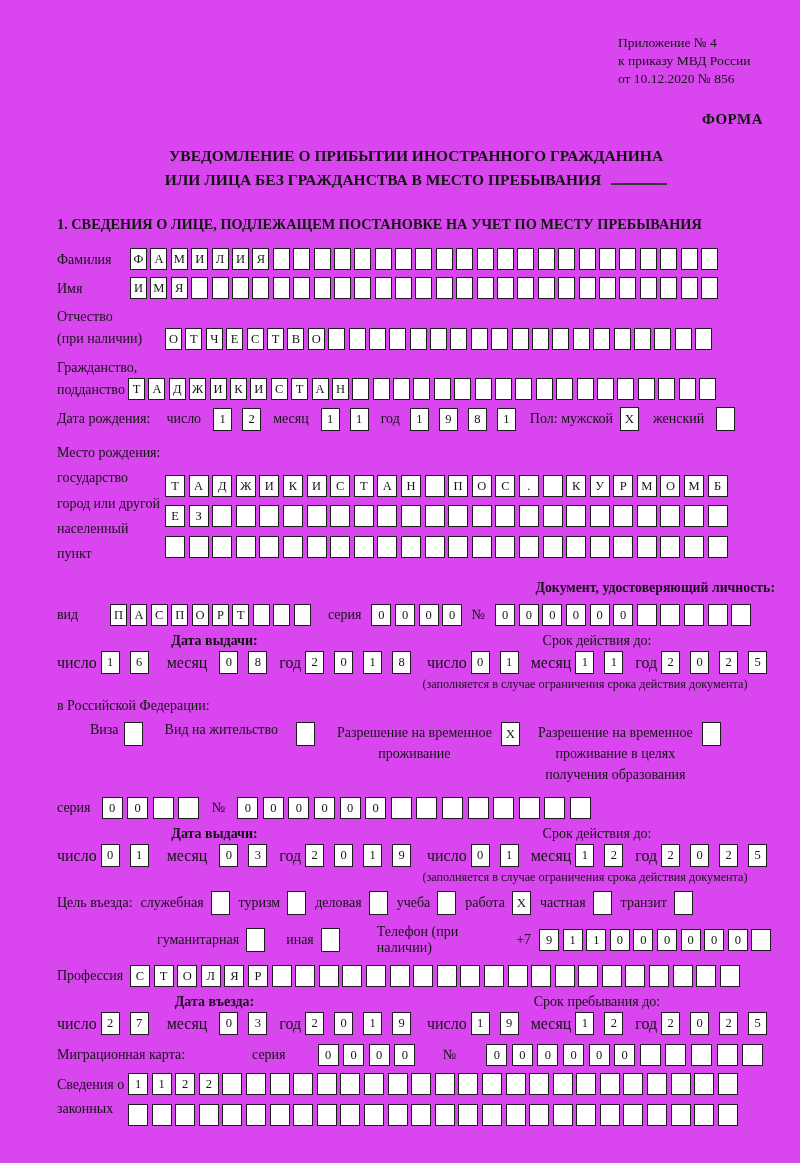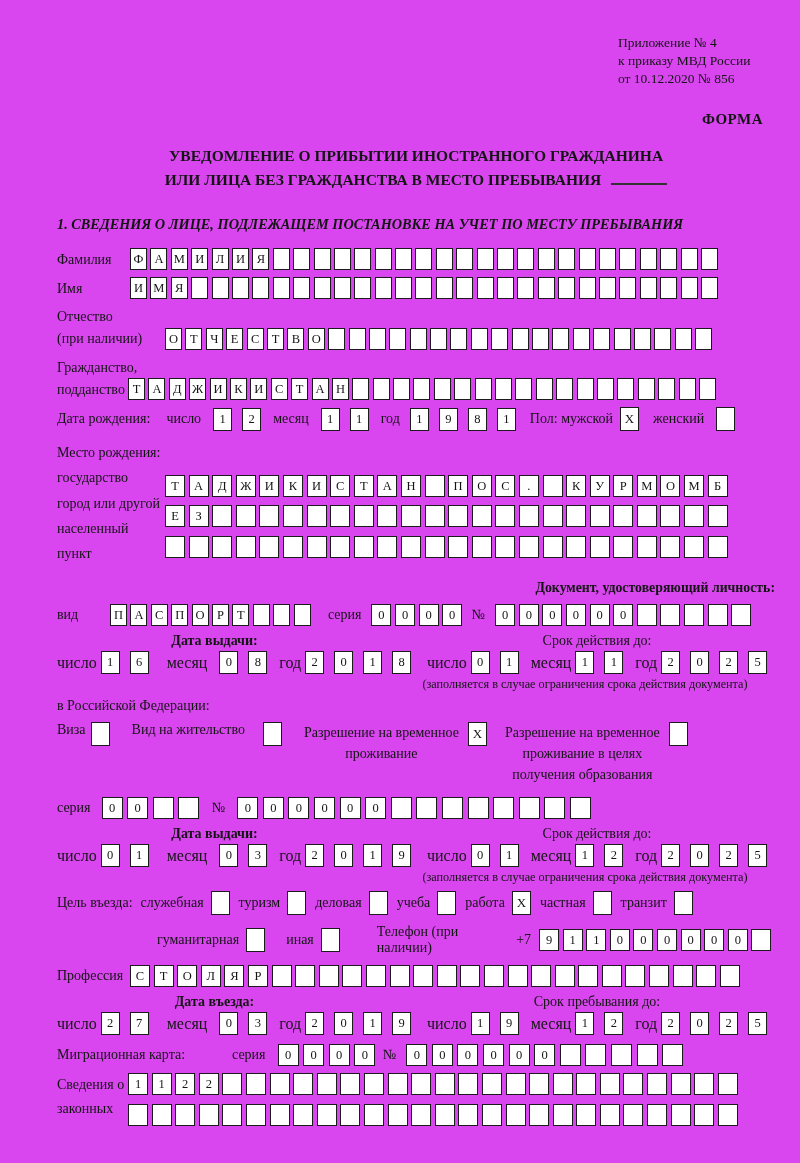--- a/index.html
+++ b/index.html
@@ -6,21 +6,21 @@
   body{font-family:"Liberation Serif","DejaVu Serif",serif;color:#141414;}
   .page{width:800px;height:1163px;box-sizing:border-box;padding:34px 25px 10px 57px;overflow:hidden;background:#d946ef;}
 
   .hdr{margin-left:561px;width:170px;font-size:13.5px;line-height:1.32;}
   .hdr .sm{font-size:12.8px;margin-top:5px;}
   .forma{text-align:right;font-weight:bold;font-size:15px;letter-spacing:.5px;margin:24px 12px 16px 0;}
 
   .title{text-align:center;font-weight:bold;font-size:15.5px;line-height:1.55;margin:0 10px;}
   .uline{display:inline-block;width:56px;height:4px;border-bottom:2.2px solid #333;margin-left:10px;}
 
-  .sect{font-weight:bold;font-size:14.3px;margin:24px 0 15px;font-style:italic;}
+  .sect{font-weight:bold;font-size:14.3px;margin:24px 0 15px;}
 
   .row{display:flex;align-items:flex-end;margin-bottom:7px;font-size:14px;line-height:1.55;}
   .lbl{flex:none;}
   .w73{width:73px;} .w71{width:71px;} .w108{width:108px;} .w53{width:53px;} .w143{width:143px;}
 
   .cells{display:flex;flex:none;}
   .cell{flex:none;width:15px;height:20px;border:1.6px solid #1b1b1b;margin-right:3.4px;
         text-align:center;font-size:12.5px;line-height:20px;background:#fff;}
   .cells.w .cell{width:18px;margin-right:3.6px;}
   .cells.w2 .cell{width:19px;margin-right:4.6px;}
@@ -38,21 +38,21 @@
   .dhdr{display:flex;font-size:14px;margin-bottom:2px;}
   .dhdr .l{width:315px;text-align:center;font-weight:bold;}
   .dhdr .r{width:340px;margin-left:55px;text-align:center;}
   .dates{display:flex;margin-bottom:3px;}
   .dates .l{width:315px;}
   .dates .r{margin-left:55px;}
   .cap2{margin-left:338px;width:380px;text-align:center;font-size:12.2px;margin-bottom:6px;}
 
   .plain{font-size:14px;margin-bottom:8px;}
 
-  .permit{display:flex;align-items:flex-start;margin-bottom:12px;font-size:14px;}
+  .permit{display:flex;align-items:flex-start;margin-bottom:12px;font-size:14px;margin-left:33px;}
   .pitem{display:flex;align-items:flex-start;}
   .pitem .plab{text-align:center;line-height:1.5;}
   .pitem .cb{margin-left:9px;margin-top:0;}
 
   .opts{display:flex;align-items:center;font-size:14px;}
   .opt{display:flex;align-items:center;margin-right:9px;}
   .opt .ol{margin-right:7px;}
 
   .repwrap{display:flex;align-items:flex-start;font-size:14px;}
   .replbl{width:71px;flex:none;line-height:1.72;}
@@ -650,21 +650,21 @@
       <span class="wrd">год</span>
       <span class="cells" style="display:flex;">
           <span class="cell">2</span>
           <span class="cell">0</span>
           <span class="cell">2</span>
           <span class="cell">5</span>
         </span>
     </div>
   </div>
 
-  <div class="row" style="align-items:center;">
+  <div class="row" style="align-items:center;gap:20px;">
     <div class="lbl w143">Миграционная карта:</div>
     <span style="margin:0 12px 0 32px;">серия</span>
     <div class="cells w2">
         <span class="cell">0</span>
         <span class="cell">0</span>
         <span class="cell">0</span>
         <span class="cell">0</span>
       </div>
     <span style="margin:0 10px 0 3px;">№</span>
     <div class="cells w2">

